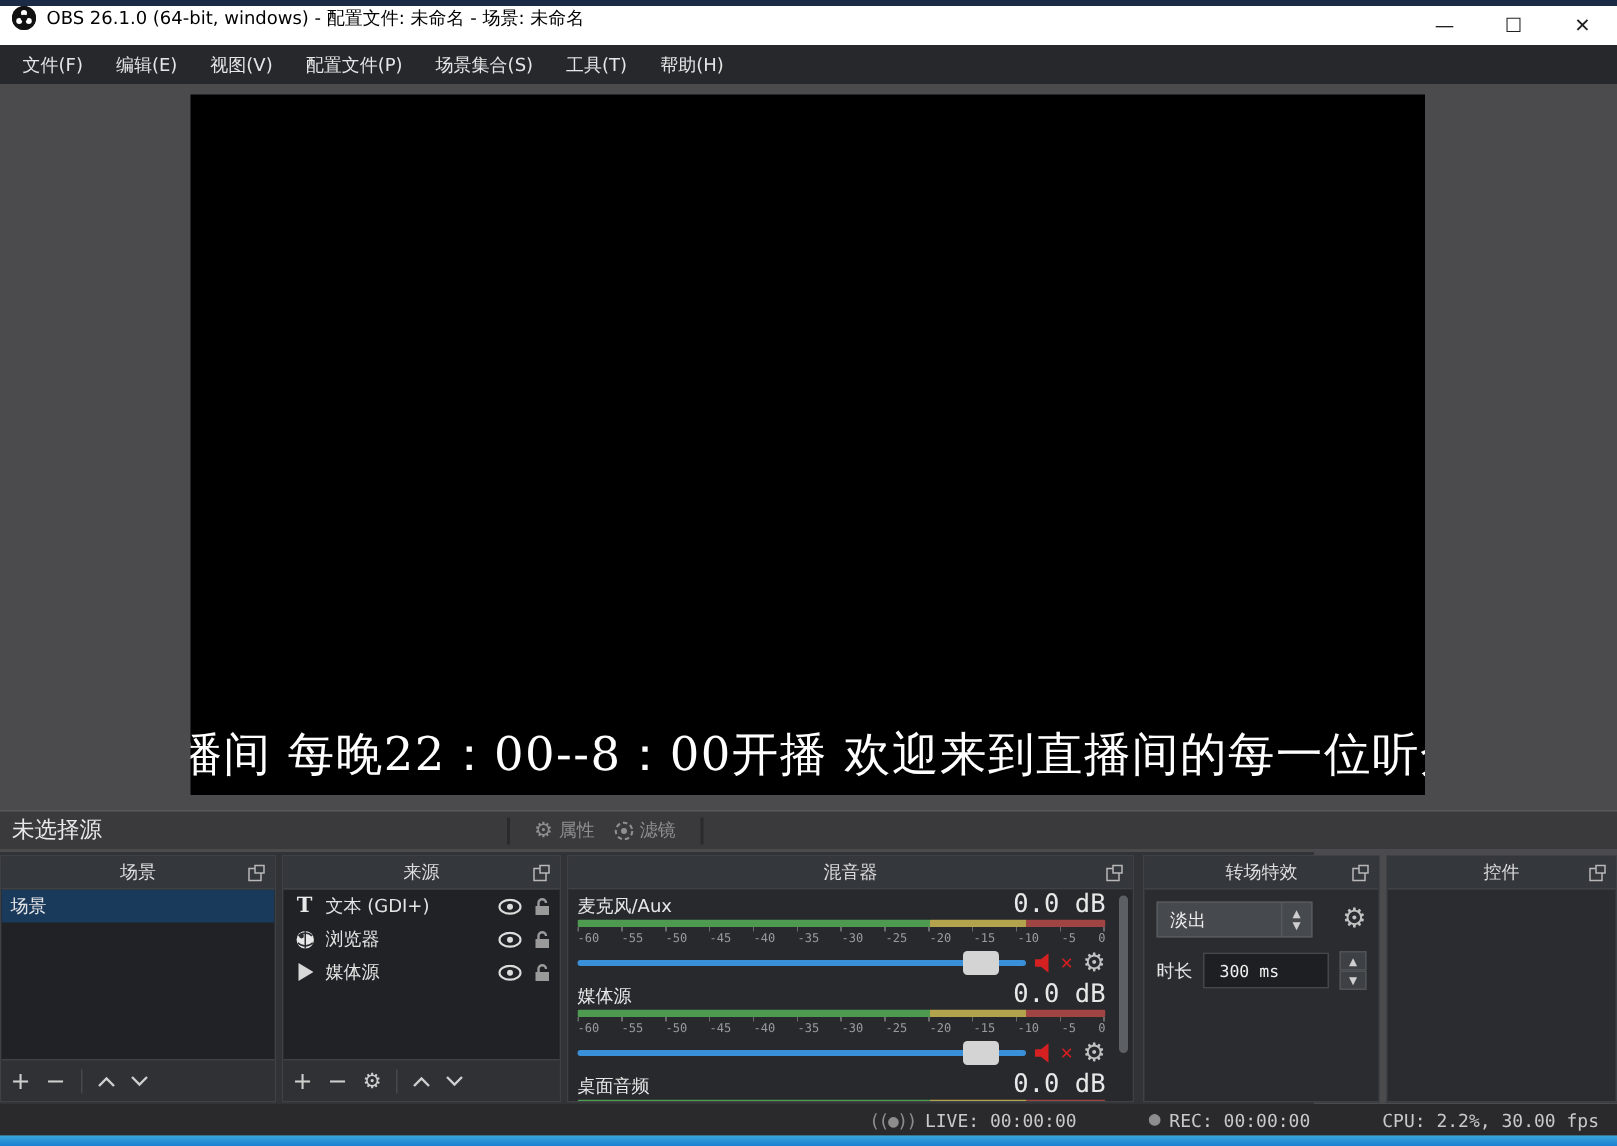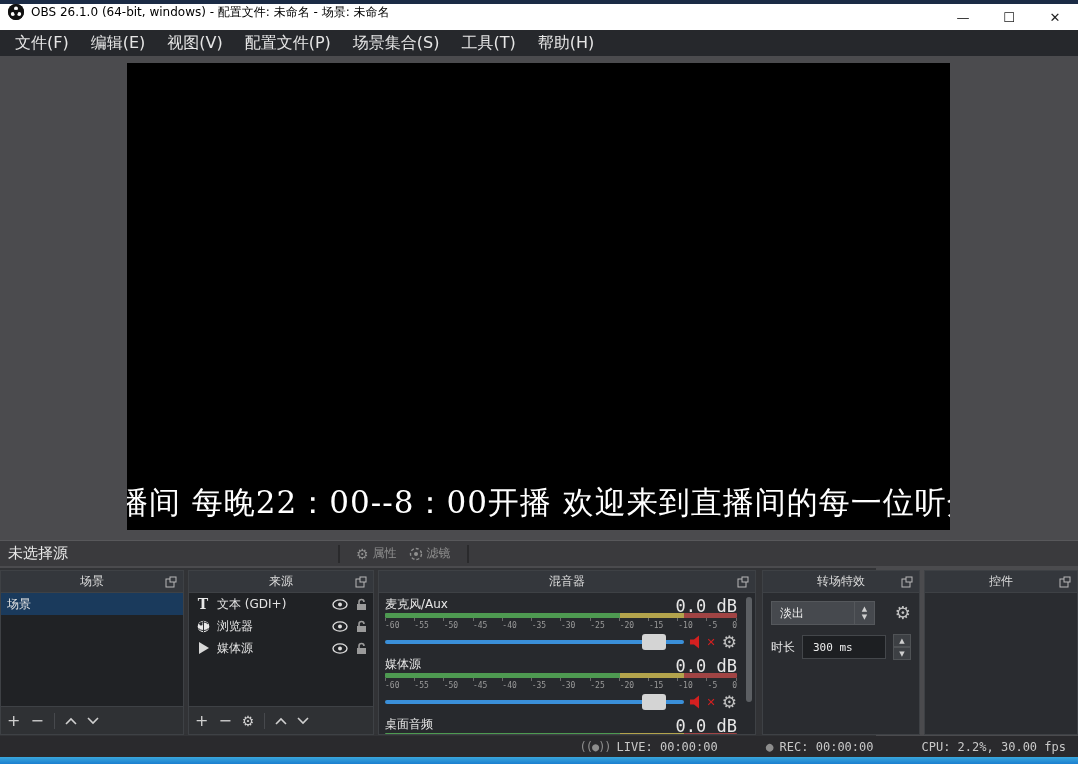--- a/index.html
+++ b/index.html
@@ -11,21 +11,21 @@
   .titlebar { position:absolute; top:4px; left:0; width:1078px; height:26px; background:#ffffff; color:#000;
               display:flex; padding-left:8px; }
   .obs-logo { width:16px; height:16px; border-radius:50%; background:#111; position:relative; margin-right:7px; flex:0 0 auto; }
   .obs-logo svg { position:absolute; top:0; left:0; }
   .title-text { font-size:12px; color:#000; }
   .win-controls { margin-left:auto; display:flex; height:26px; }
   .win-btn { width:46px; height:26px; display:flex; align-items:center; justify-content:center; font-size:13px; color:#222; cursor:default; }
 
   
   .menubar { position:absolute; top:30px; left:0; width:1078px; height:26px; background:#26282c; display:flex; align-items:center; padding-left:4px; }
-  .menu-item { color:#e6e6e6; padding:5px 11px; font-size:16px; }
+  .menu-item { color:#e6e6e6; padding:5px 11px; font-size:12px; }
 
   
   .main-area { position:absolute; top:56px; left:0; width:1078px; height:484px; background:#4b4b4e; }
   .preview { position:absolute; left:127px; top:7px; width:823px; height:467px; background:#000; overflow:hidden; }
   .marquee { position:absolute; bottom:6px; left:-10px; white-space:nowrap; color:#fff; font-size:31px;
              font-family:"DejaVu Serif","Liberation Serif",serif; letter-spacing:1px; }
 
   
   .src-toolbar { position:absolute; top:540px; left:0; width:1078px; height:26px; background:#3a3a3d; display:flex; align-items:center; border-top:1px solid #58585b; }
   .no-source { color:#e8e8e8; padding-left:8px; font-size:15px; }
@@ -53,21 +53,21 @@
   .list-footer { flex:0 0 28px; background:#2f3134; display:flex; align-items:center; padding:0 6px; gap:10px; color:#cfcfcf; border-top:1px solid #3e4145; }
   .foot-btn { font-size:16px; color:#cfcfcf; line-height:1; display:flex; align-items:center; }
   .foot-sep { width:1px; height:16px; background:#47494d; }
 
   .src-icon { width:16px; display:flex; justify-content:center; color:#e8e8e8; flex:0 0 auto; }
   .row-right { margin-left:auto; display:flex; gap:8px; align-items:center; }
 
   
   .mixer-body { flex:1; position:relative; padding:3px 18px 0 6px; overflow:hidden; background:#27292d; }
   .mix-ch { margin-bottom:3px; }
-  .mix-name-row { display:flex; justify-content:space-between; color:#e8e8e8; font-size:12px; height:17px; align-items:flex-start; }
+  .mix-name-row { display:flex; justify-content:space-between; color:#e8e8e8; font-size:12px; height:17px; align-items:flex-end; }
   .mix-db { color:#e8e8e8; font-family:"DejaVu Sans Mono","Liberation Mono",monospace; font-size:17px; }
   .meter-bar { height:5px; width:100%; display:flex; border-radius:1px; overflow:hidden; }
   .meter-bar .seg-g { width:66.7%; background:#4e9a51; }
   .meter-bar .seg-y { width:18.3%; background:#b3a34c; }
   .meter-bar .seg-r { width:15%; background:#a04444; }
   .meter-ticksmarks { height:3px; width:100%;
      background:repeating-linear-gradient(to right,#6a6a6a 0 1px,transparent 1px 8.3%); }
   .tick-labels { display:flex; justify-content:space-between; color:#9a9a9a; font-size:8px; height:10px;
                  font-family:"DejaVu Sans Mono","Liberation Mono",monospace; }
   .slider-row { display:flex; align-items:center; height:22px; gap:6px; }

